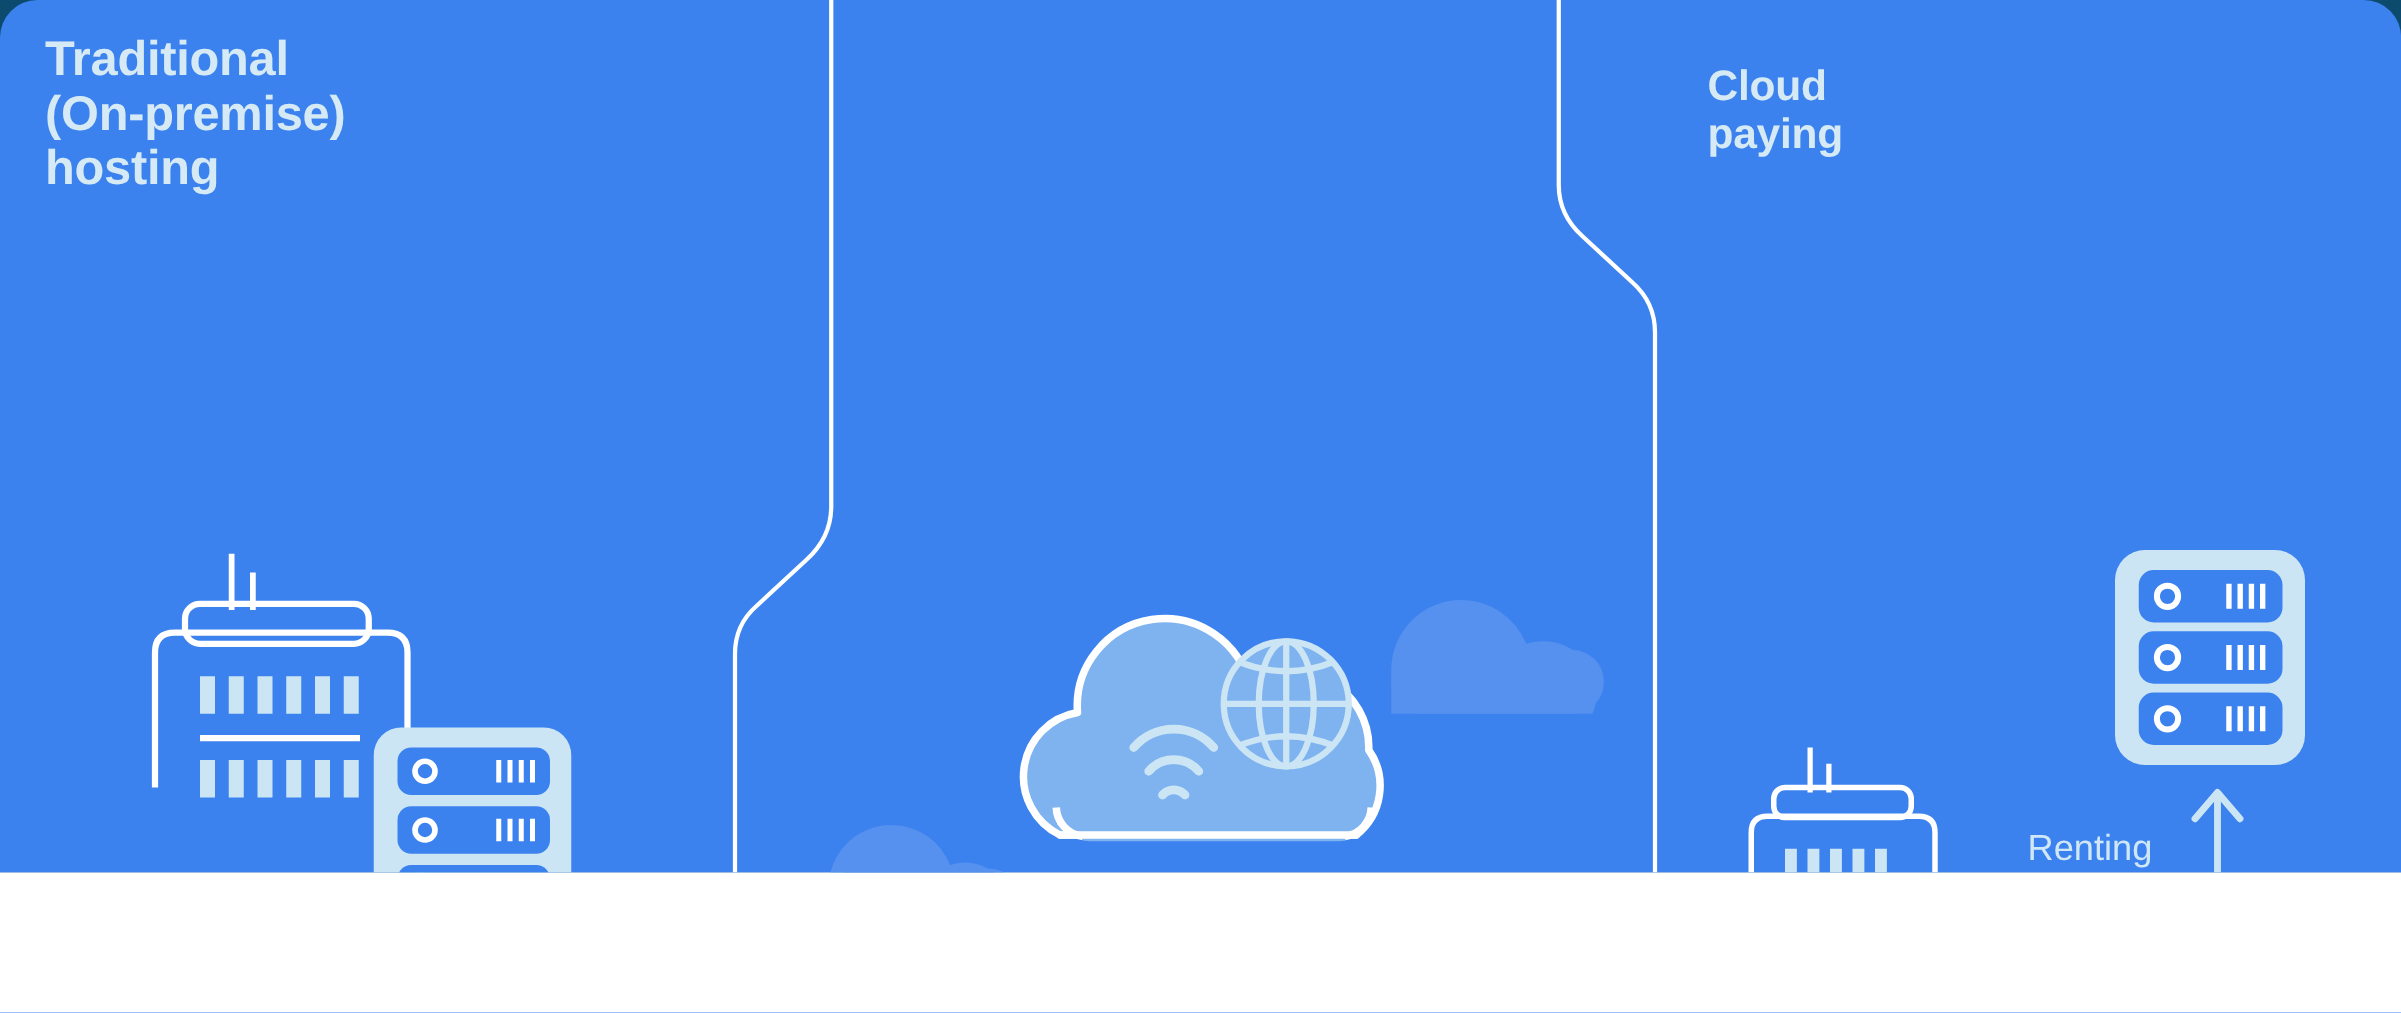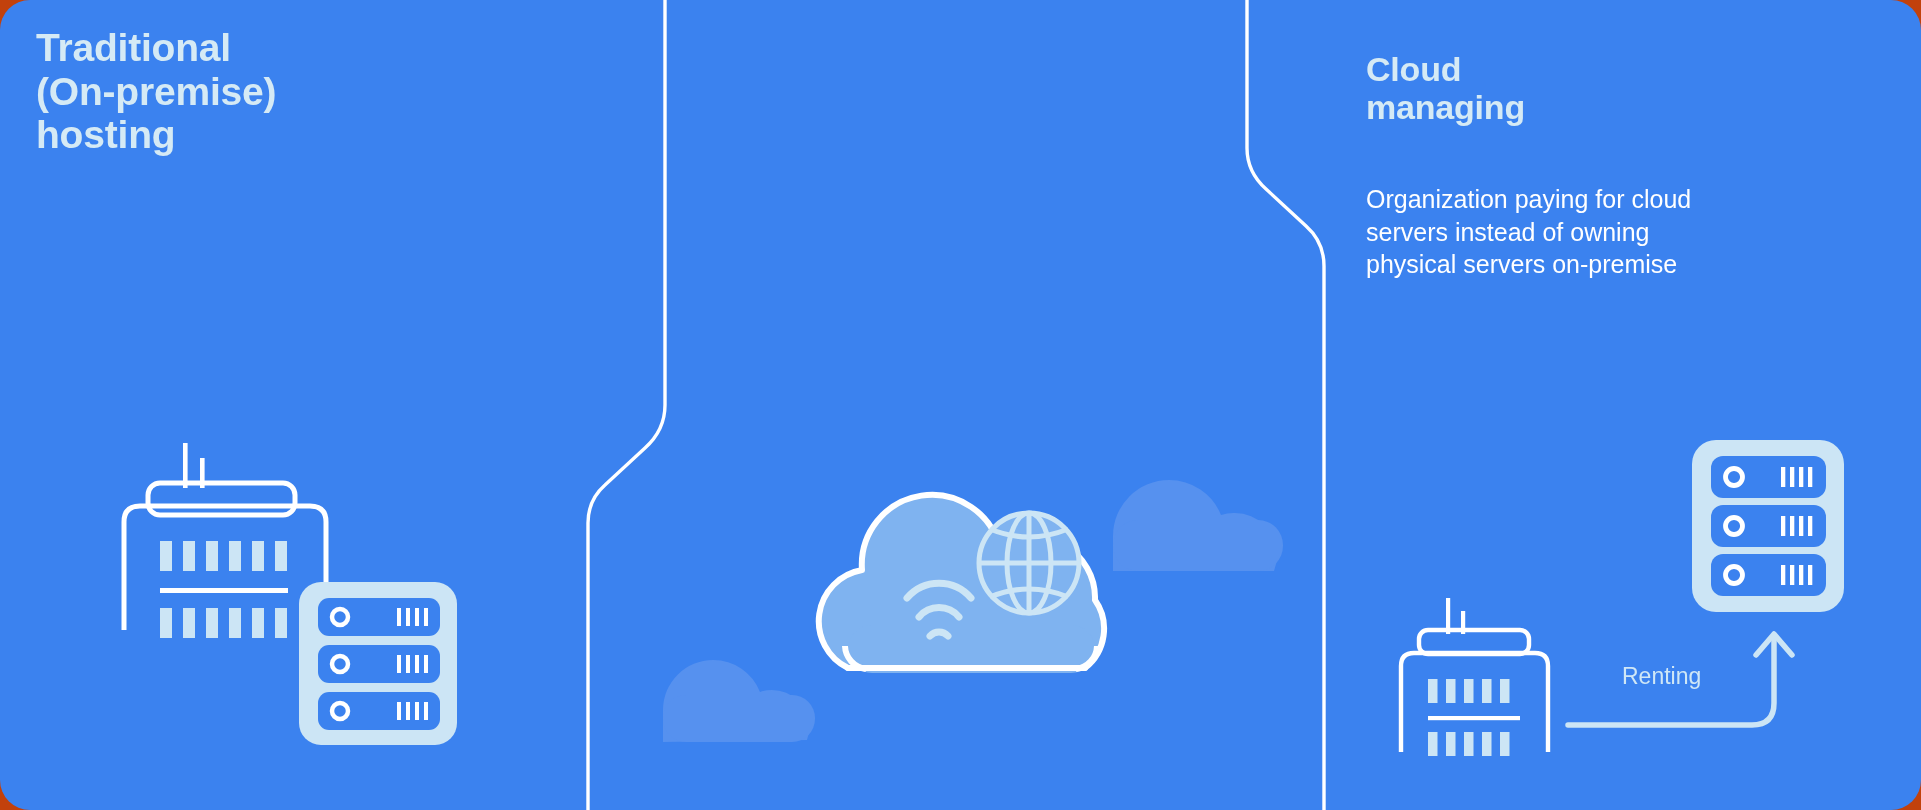--- a/index.html
+++ b/index.html
@@ -9,23 +9,23 @@
     background: #ffffff;
   }
   body {
     font-family: "Liberation Sans", sans-serif;
     -webkit-font-smoothing: antialiased;
   }
 
   #stage {
     position: relative;
     width: 1921px;
-    height: 810px;
+    height: 698px;
     overflow: hidden;
-    background: #c2410c;
+    background: #0c4a6e;
   }
 
   
   .panel {
     position: absolute;
     left: 0;
     top: 0;
     width: 1921px;
     height: 810px;
     background: #3B82EF;
@@ -76,21 +76,21 @@
 
   
   .c2-heading { left: 706px; top: 50px;  font-size: 34px; width: 400px; }
   .c2-body    { left: 706px; top: 183px; font-size: 25px; width: 510px; }
 
   .renting-label {
     position: absolute;
     left: 1622px;
     top: 663px;
     color: #CFE7F6;
-    font-size: 23px;
+    font-size: 29px;
     font-weight: normal;
     white-space: nowrap;
   }
 </style>
 </head>
 <body>
 
 <div id="stage">
   <div class="panel">
 
@@ -286,24 +286,21 @@
     </svg>
 
     <div class="col col-1">
       <h2 class="heading c1-heading">Traditional
 (On-premise)
 hosting</h2>
     </div>
 
     <div class="col col-2">
       <h2 class="heading c2-heading">Cloud
-managing</h2>
-      <p class="body-text c2-body">Organization paying for cloud
-servers instead of owning
-physical servers on-premise</p>
+paying</h2>
     </div>
 
     <div class="col col-3">
       
       
     </div>
 
     <span class="renting-label">Renting</span>
 
   </div>

